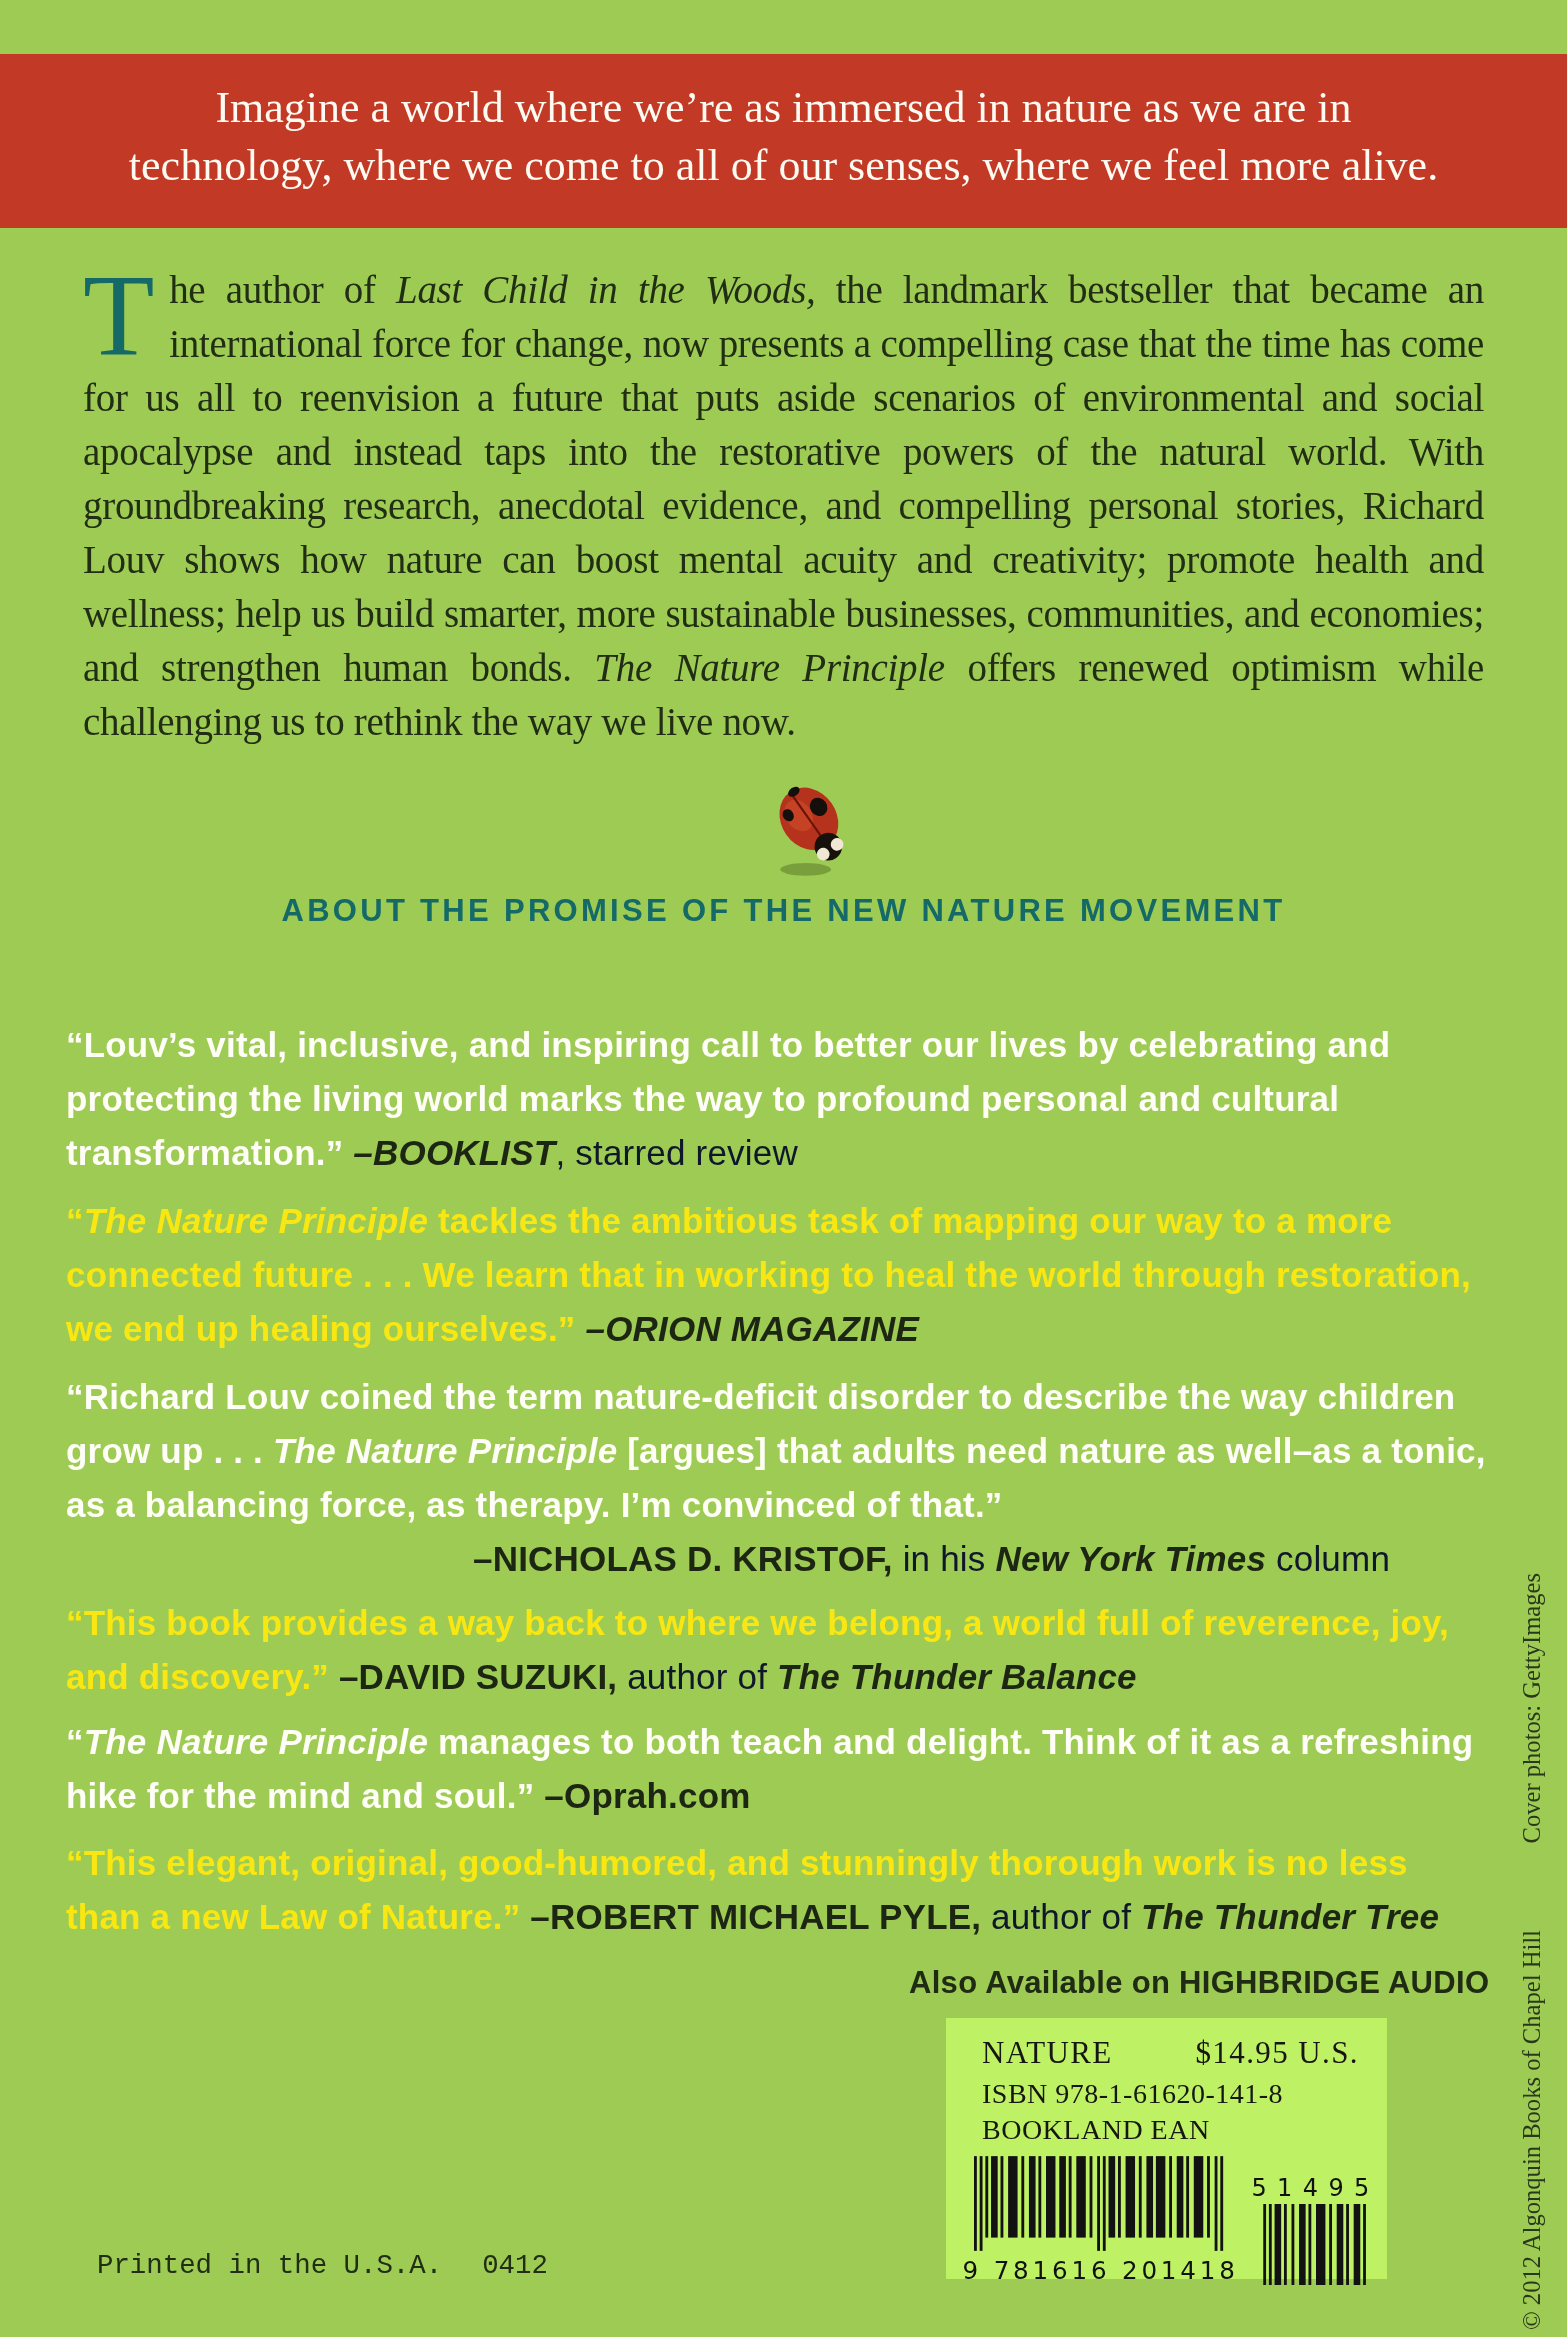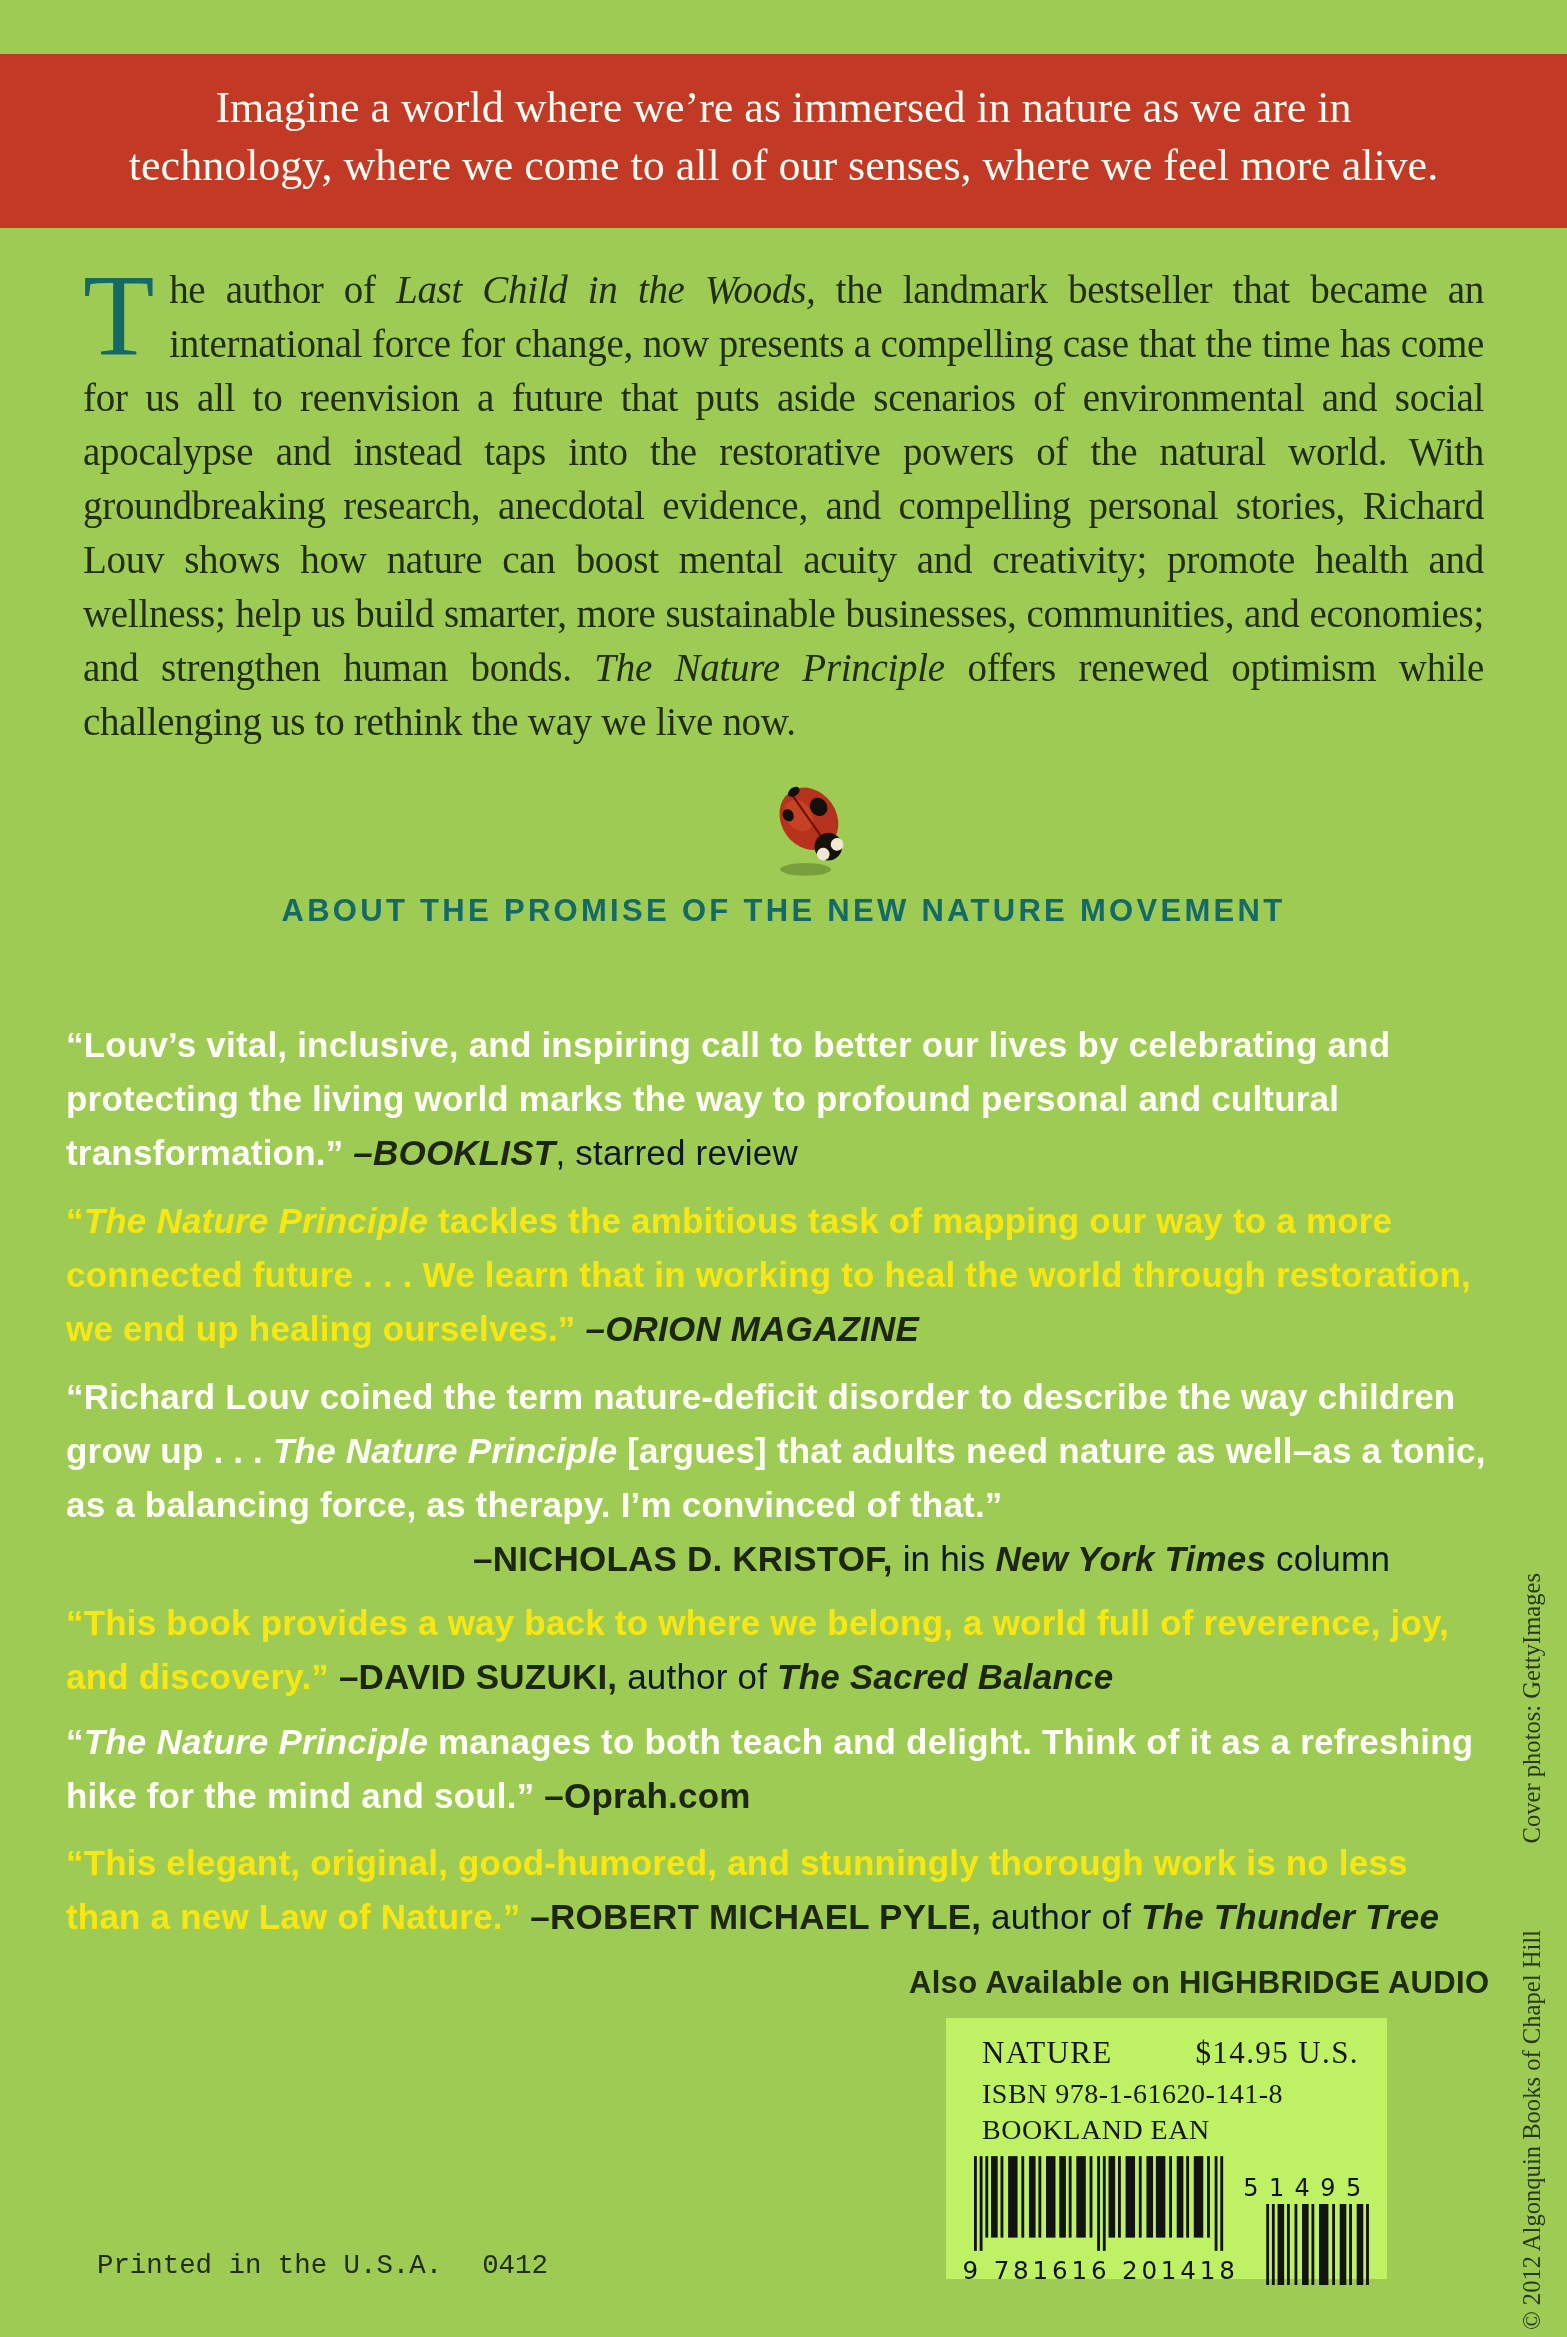--- a/index.html
+++ b/index.html
@@ -43,21 +43,21 @@
   
   .isbn-box{position:absolute;left:946px;top:2018px;width:441px;height:261px;background:#bef264;
             box-sizing:border-box;color:#161612;font-family:"Liberation Serif",serif;}
   .box-row1{display:flex;justify-content:space-between;padding:17px 28px 0 36px;font-size:31px;letter-spacing:1.4px;}
   .box-isbn{padding-left:36px;margin-top:6.6px;font-size:28px;letter-spacing:0.5px;}
   .box-ean{padding-left:36px;margin-top:4.7px;font-size:28px;letter-spacing:0.5px;}
   .barcode-wrap{display:flex;align-items:flex-end;padding-left:28px;margin-top:9.5px;}
   .main-bc{width:261px;position:relative;}
   .main-digits{font-family:"DejaVu Sans",sans-serif;font-size:24.6px;letter-spacing:3.8px;color:#111;
                margin-top:0.9px;margin-left:-11.4px;white-space:nowrap;}
-  .supp-bc{width:112px;margin-left:24.6px;display:flex;flex-direction:column;align-items:flex-end;}
+  .supp-bc{width:112px;margin-left:24.6px;display:flex;flex-direction:column;align-items:center;}
   .supp-digits{font-family:"DejaVu Sans",sans-serif;font-size:24px;letter-spacing:10.4px;color:#111;
                text-align:center;margin-bottom:1.9px;white-space:nowrap;}
 
   
   .publisher{position:absolute;left:173px;top:2069px;color:#27351A;font-family:"Liberation Serif",serif;}
   .pub-name{font-size:39px;letter-spacing:12.3px;}
   .pub-sub{font-size:24px;letter-spacing:2.4px;margin-top:15px;line-height:35px;}
   .printed{position:absolute;left:97px;top:2250px;color:#212E14;font-family:Liberation Mono, monospace;font-size:27.4px;}
   .printed .code{margin-left:40px;}
 
@@ -109,21 +109,21 @@
   </div>
 
   <div class="quote q-white q3">
     <span>“Richard Louv coined the term nature-deficit disorder to describe the way children grow up . . . </span><span class="ital">The Nature Principle</span><span> [argues] that adults need nature as well–as a tonic, as a balancing force, as therapy. I’m convinced of that.”</span>
     <div class="kristof-line">
       <span class="attr-name">–NICHOLAS D. KRISTOF,</span><span class="attr"> in his </span><span class="attr-title">New York Times</span><span class="attr"> column</span>
     </div>
   </div>
 
   <div class="quote q-yellow q4">
-    <span>“This book provides a way back to where we belong, a world full of reverence, joy, and discovery.” </span><span class="attr-name">–DAVID SUZUKI,</span><span class="attr"> author of </span><span class="attr-title">The Sacred Balance</span>
+    <span>“This book provides a way back to where we belong, a world full of reverence, joy, and discovery.” </span><span class="attr-name">–DAVID SUZUKI,</span><span class="attr"> author of </span><span class="attr-title">The Thunder Balance</span>
   </div>
 
   <div class="quote q-white q5">
     <span>“</span><span class="ital">The Nature Principle</span><span> manages to both teach and delight. Think of it as a refreshing hike for the mind and soul.” </span><span class="attr-name">–Oprah.com</span>
   </div>
 
   <div class="quote q-yellow q6">
     <span>“This elegant, original, good-humored, and stunningly thorough work is no less than a new Law of Nature.” </span><span class="attr-name">–ROBERT MICHAEL PYLE,</span><span class="attr"> author of </span><span class="attr-title">The Thunder Tree</span>
   </div>
 

